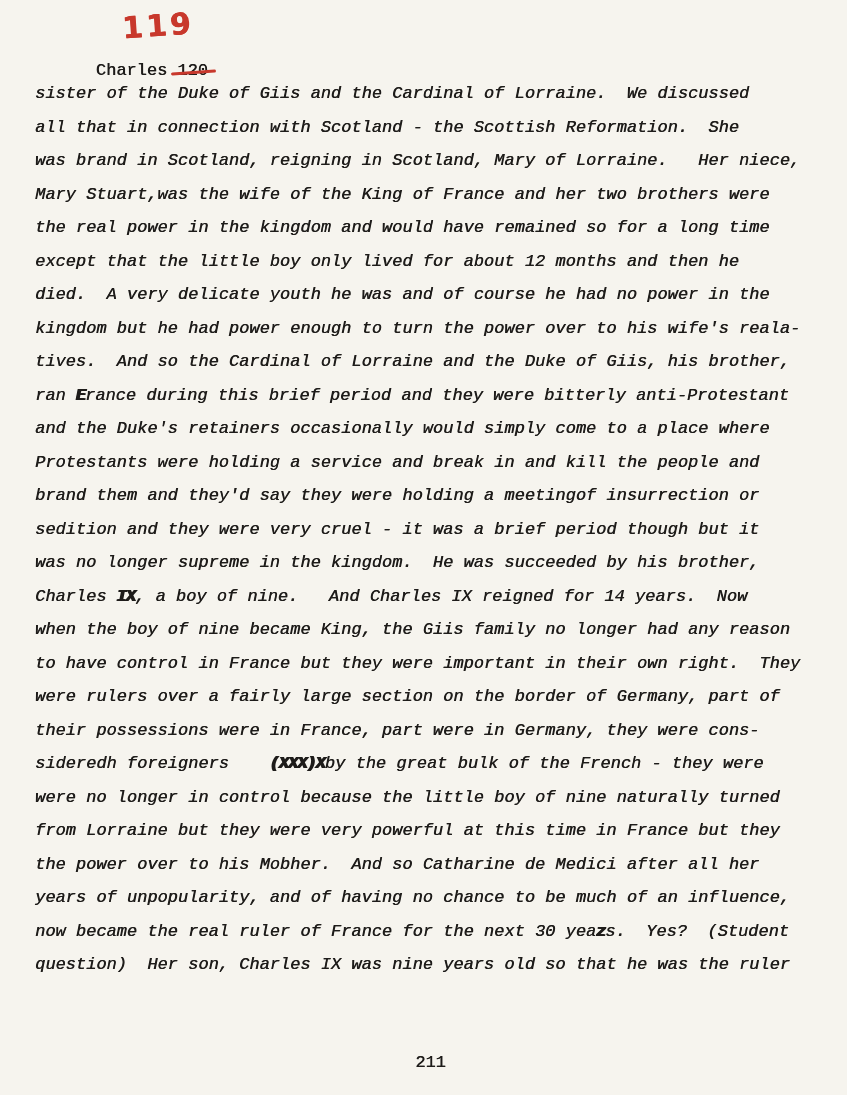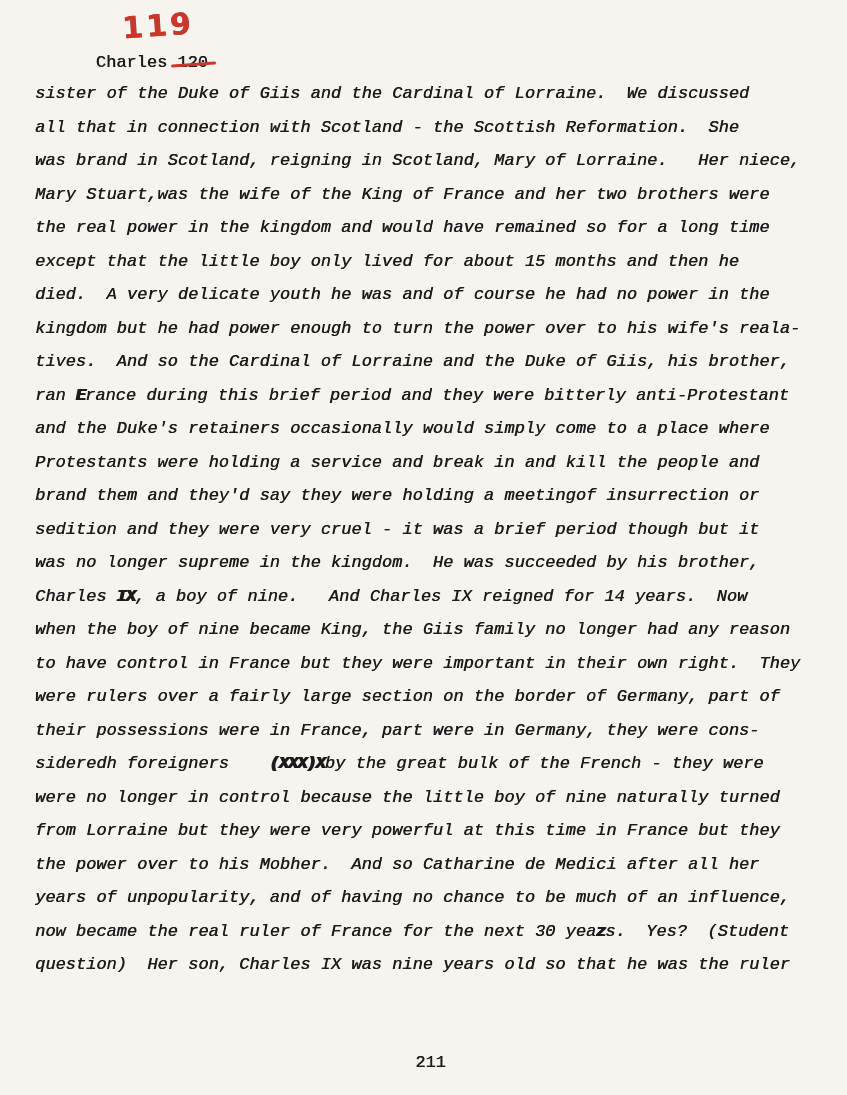--- a/index.html
+++ b/index.html
@@ -19,20 +19,21 @@
   .header {
     position: absolute;
     left: 55px;
     top: 34px;
     white-space: pre;
   }
   .struck {
     position: relative;
     display: inline-block;
     margin-left: 10px;
+    margin-top: 8px;
   }
   .struck::after {          
     content: "";
     position: absolute;
     left: -6px;
     right: -8px;
     top: 52%;
     height: 3px;
     background: #c8382c;
     transform: rotate(-4deg);
@@ -87,21 +88,21 @@
   <div class="header typed">
     <span>Charles</span><span class="struck">120</span>
   </div>
 
   <div class="body-text typed">
     <div class="line">sister of the Duke of Giis and the Cardinal of Lorraine.  We discussed</div>
     <div class="line">all that in connection with Scotland - the Scottish Reformation.  She</div>
     <div class="line">was brand in Scotland, reigning in Scotland, Mary of Lorraine.   Her niece,</div>
     <div class="line">Mary Stuart,was the wife of the King of France and her two brothers were</div>
     <div class="line">the real power in the kingdom and would have remained so for a long time</div>
-    <div class="line">except that the little boy only lived for about 15 months and then he</div>
+    <div class="line">except that the little boy only lived for about 12 months and then he</div>
     <div class="line">died.  A very delicate youth he was and of course he had no power in the</div>
     <div class="line">kingdom but he had power enough to turn the power over to his wife's reala-</div>
     <div class="line">tives.  And so the Cardinal of Lorraine and the Duke of Giis, his brother,</div>
     <div class="line">ran <span class="ovst">E</span>rance during this brief period and they were bitterly anti-Protestant</div>
     <div class="line">and the Duke's retainers occasionally would simply come to a place where</div>
     <div class="line">Protestants were holding a service and break in and kill the people and</div>
     <div class="line">brand them and they'd say they were holding a meetingof insurrection or</div>
     <div class="line">sedition and they were very cruel - it was a brief period though but it</div>
     <div class="line">was no longer supreme in the kingdom.  He was succeeded by his brother,</div>
     <div class="line">Charles <span class="ovst">IX</span>, a boy of nine.   And Charles IX reigned for 14 years.  Now</div>

